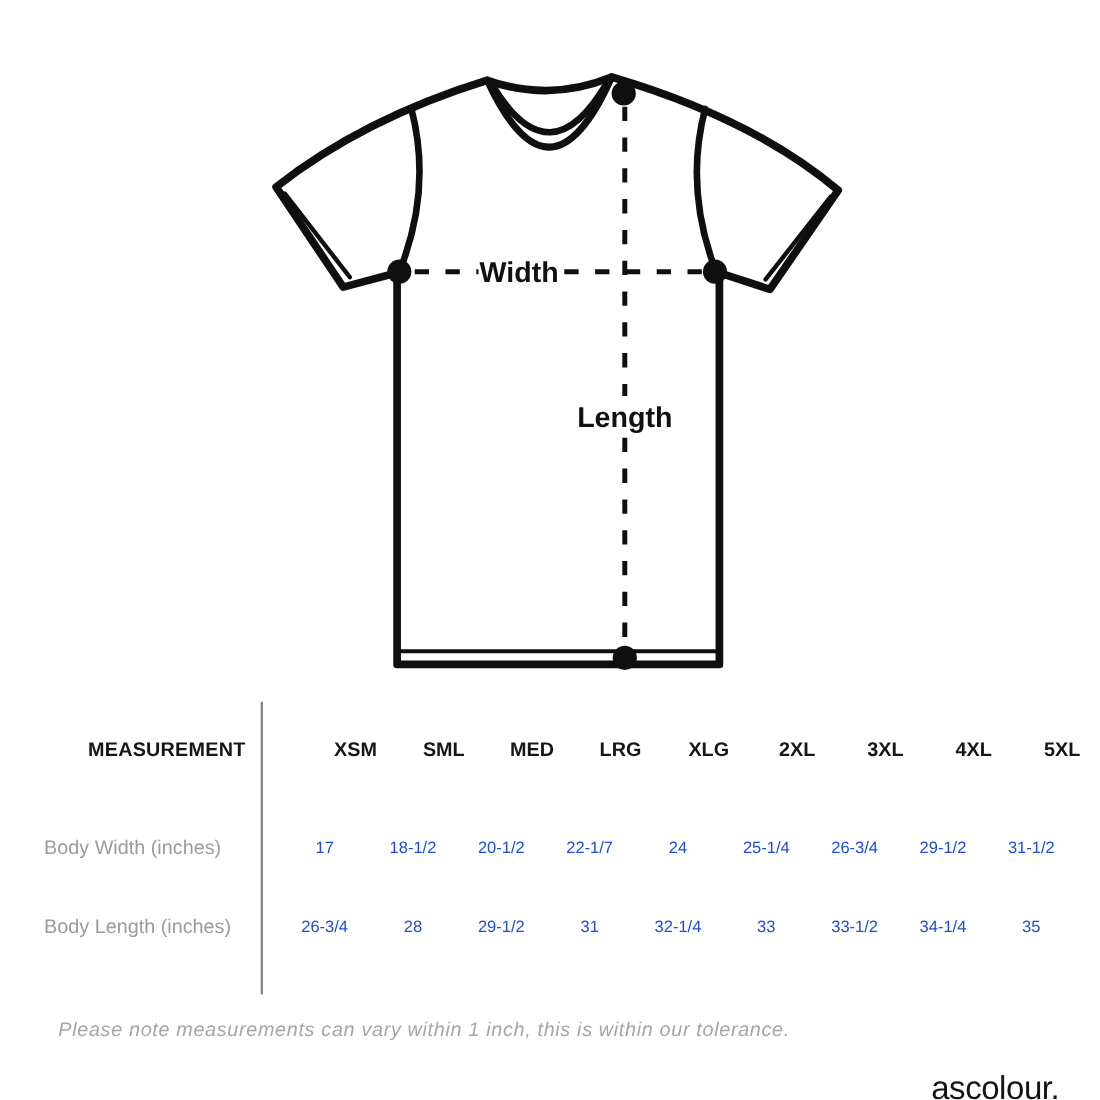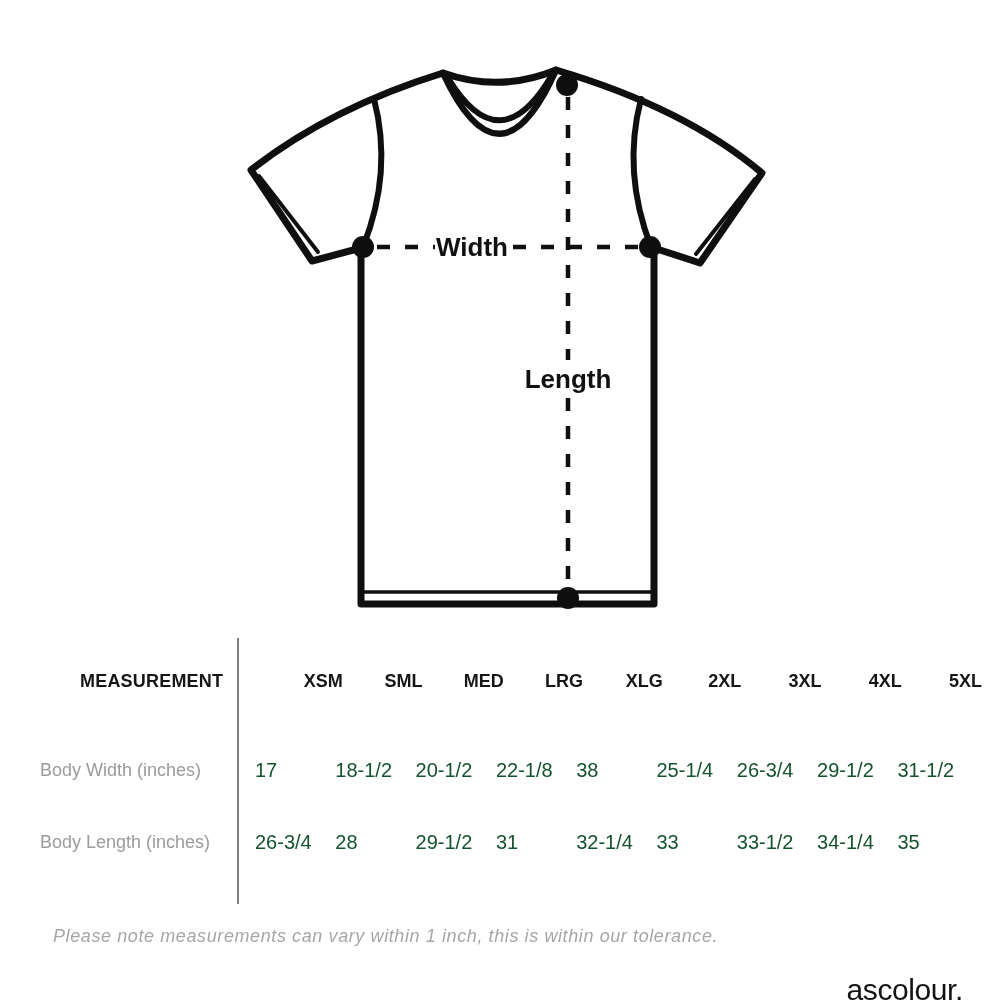--- a/index.html
+++ b/index.html
@@ -47,23 +47,23 @@
   }
   .value-row { height: 32px; }
   .value-row-1 { top: 754px; }
   .value-row-2 { top: 826px; }
   .value-row .label-cell {
     font-size: 18px;
     color: #9b9b9b;
     padding-left: 40px;
   }
   .value-row .val-cell {
-    font-size: 20px;
-    color: #14532d;
-    text-align: left;
+    font-size: 15px;
+    color: #1d4ed8;
+    text-align: center;
     white-space: nowrap;
   }
   .divider {
     position: absolute;
     left: 237px;
     top: 638px;
     width: 2px;
     height: 266px;
     background: #7f7f7f;
   }
@@ -144,22 +144,22 @@
     <div class="col-cell">3XL</div>
     <div class="col-cell">4XL</div>
     <div class="col-cell">5XL</div>
   </div>
 
   <div class="t-row value-row value-row-1">
     <div class="label-cell">Body Width (inches)</div>
     <div class="val-cell">17</div>
     <div class="val-cell">18-1/2</div>
     <div class="val-cell">20-1/2</div>
-    <div class="val-cell">22-1/8</div>
-    <div class="val-cell">38</div>
+    <div class="val-cell">22-1/7</div>
+    <div class="val-cell">24</div>
     <div class="val-cell">25-1/4</div>
     <div class="val-cell">26-3/4</div>
     <div class="val-cell">29-1/2</div>
     <div class="val-cell">31-1/2</div>
   </div>
 
   <div class="t-row value-row value-row-2">
     <div class="label-cell">Body Length (inches)</div>
     <div class="val-cell">26-3/4</div>
     <div class="val-cell">28</div>

